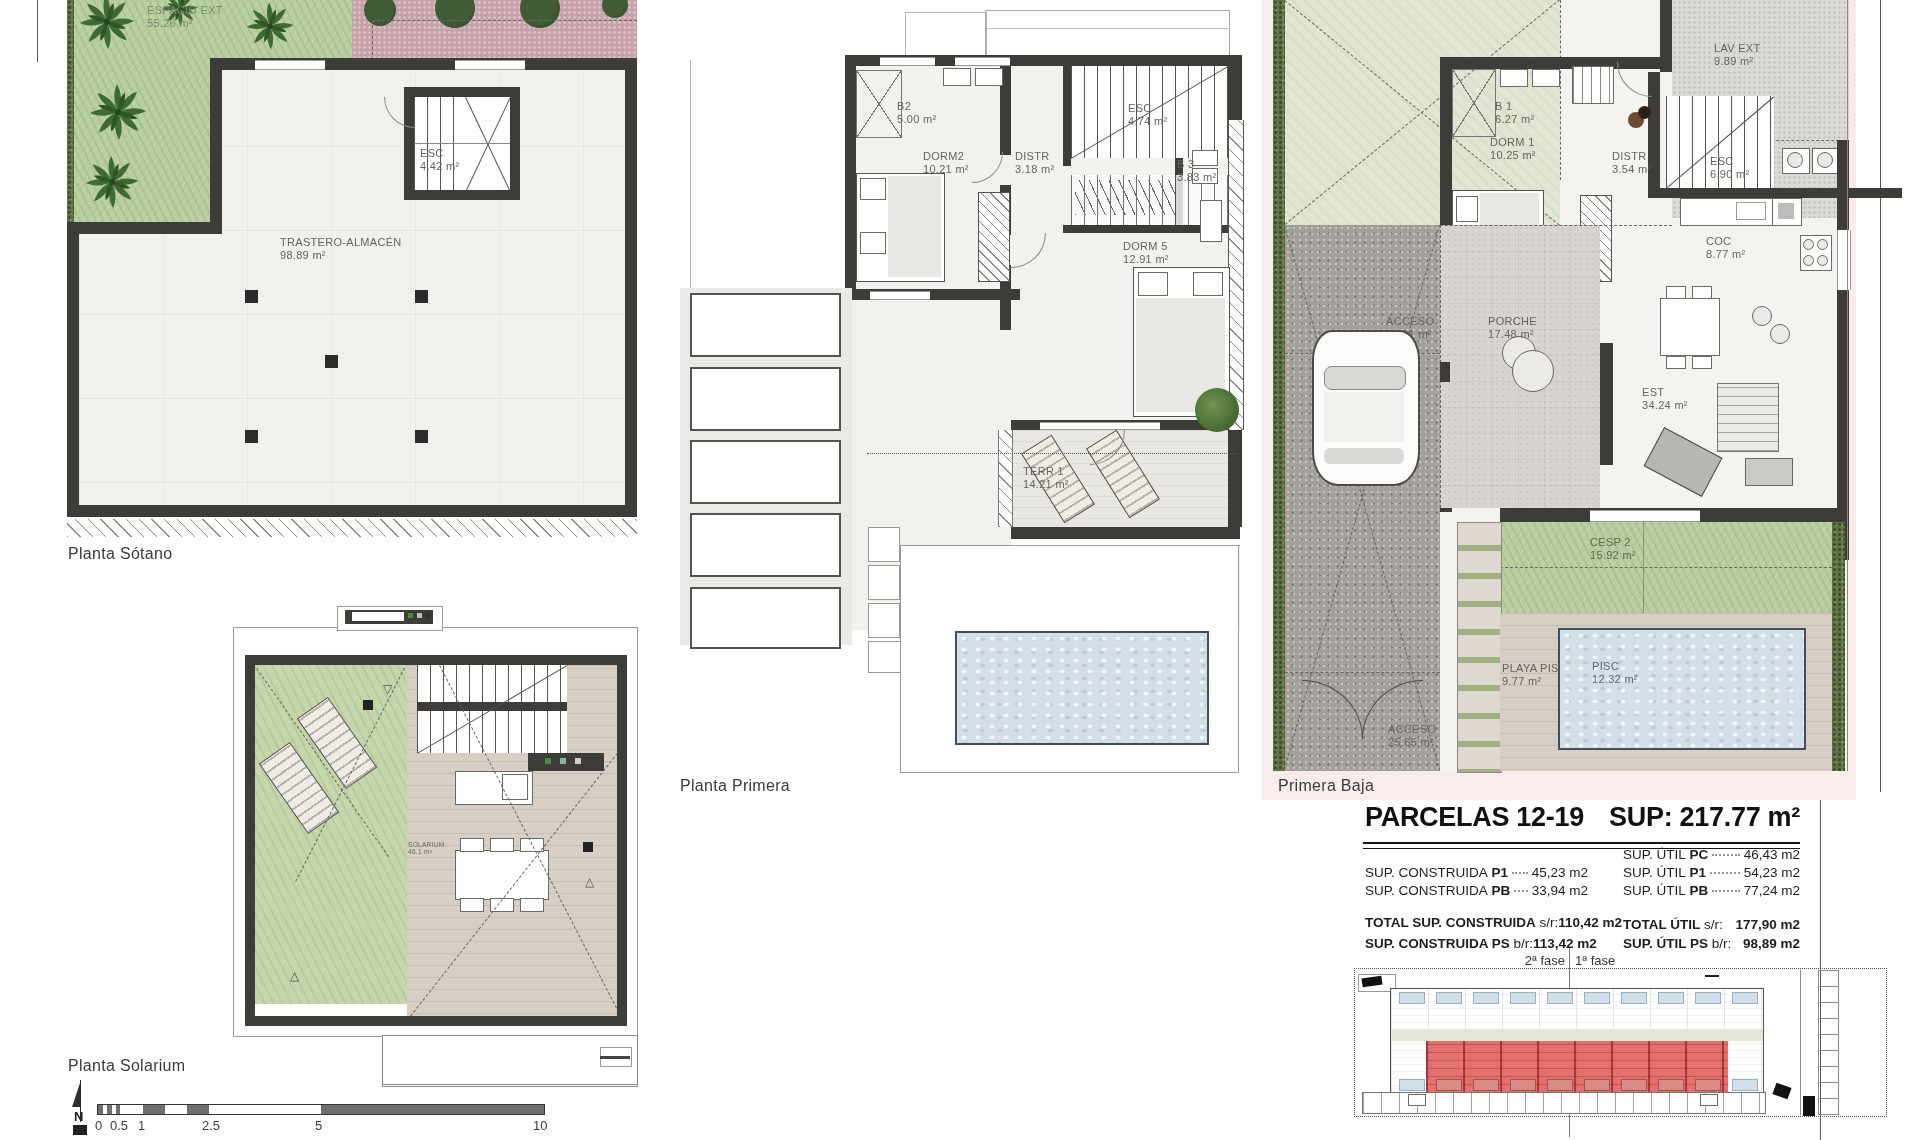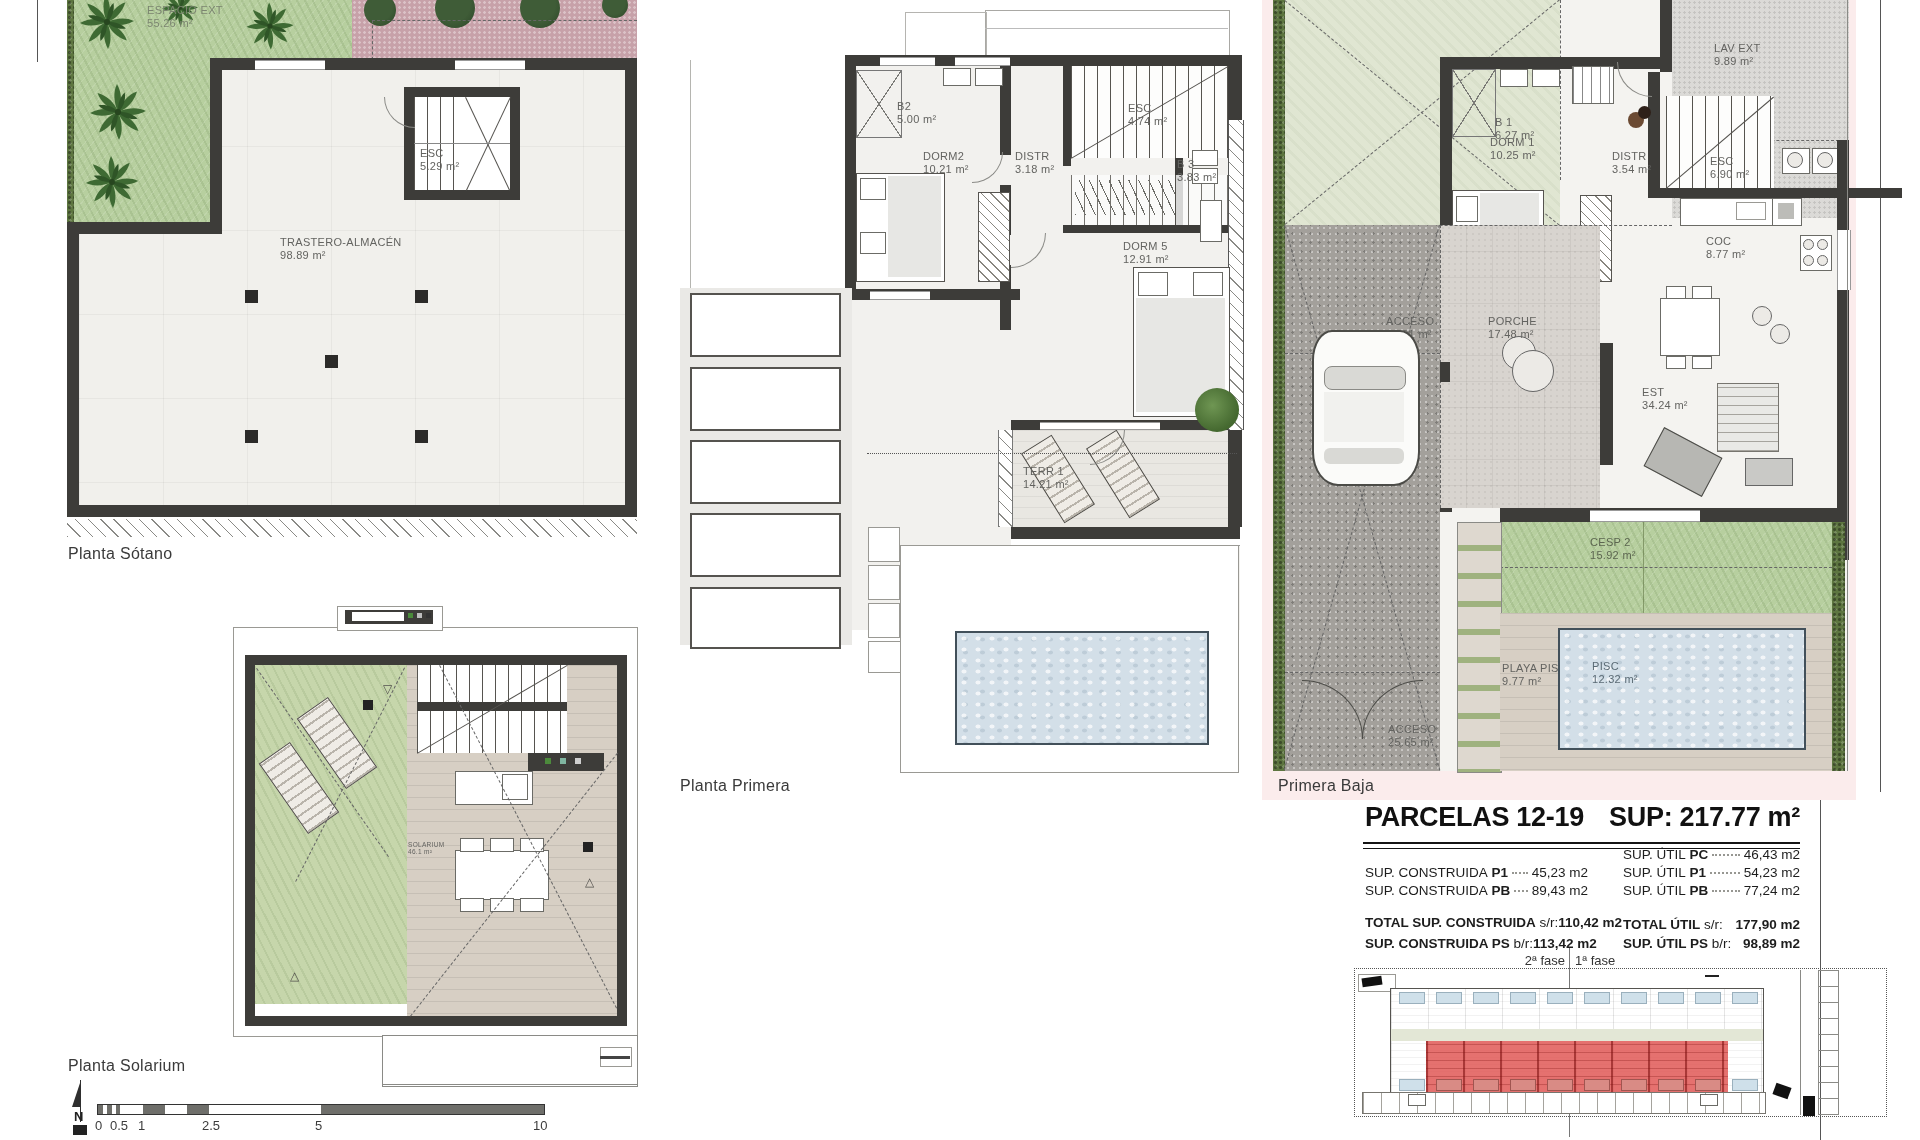--- a/index.html
+++ b/index.html
@@ -140,21 +140,21 @@
     <div class="rline" style="left:399px;top:97px;width:103px;transform:rotate(64.7deg)"></div>
     <div class="a" style="left:347px;top:143px;width:96px;height:1px;background:#888"></div>
     <div class="arcBL" style="left:317px;top:97px;width:30px;height:30px"></div>
 
     <div class="rlabel" style="left:80px;top:4px;color:#7b8570">
         <span>ESPACIO EXT</span>
         <span>55.26 m²</span>
       </div>
     <div class="rlabel" style="left:353px;top:147px">
         <span>ESC</span>
-        <span>5.29 m²</span>
+        <span>4.42 m²</span>
       </div>
     <div class="rlabel" style="left:213px;top:236px">
         <span>TRASTERO-ALMACÉN</span>
         <span>98.89 m²</span>
       </div>
 
     <div class="a hatch" style="left:0;top:519px;width:570px;height:18px"></div>
   </div>
   <div class="caption" style="left:68px;top:545px">Planta Sótano</div>
 
@@ -353,21 +353,21 @@
     <div class="wall" style="left:386px;top:72px;width:12px;height:126px"></div>
     <div class="wall" style="left:398px;top:188px;width:242px;height:10px"></div>
     <div class="wall" style="left:575px;top:140px;width:12px;height:420px"></div>
     <div class="a" style="left:575px;top:230px;width:12px;height:60px;background:#fff;border-left:1px solid #999;border-right:1px solid #999"></div>
     <div class="wall" style="left:238px;top:508px;width:345px;height:14px"></div>
     <div class="a" style="left:328px;top:510px;width:110px;height:10px;background:#fff;border-top:1px solid #999;border-bottom:1px solid #999"></div>
 
     <div class="a xcross" style="left:190px;top:69px;width:42px;height:66px;border:1px solid #777"></div>
     <div class="a box" style="left:238px;top:69px;width:26px;height:16px"></div>
     <div class="a box" style="left:270px;top:69px;width:26px;height:16px"></div>
-    <div class="rlabel" style="left:233px;top:116px">
+    <div class="rlabel" style="left:233px;top:100px">
         <span>B 1</span>
         <span>6.27 m²</span>
       </div>
     <div class="a box" style="left:310px;top:66px;width:40px;height:36px;background-image:repeating-linear-gradient(90deg,#888 0 1px,transparent 1px 9px)"></div>
     <div class="arcBL" style="left:355px;top:62px;width:34px;height:34px"></div>
 
     <div class="a" style="left:366px;top:112px;width:16px;height:16px;background:#6b4a33;border-radius:50%"></div>
     <div class="a" style="left:376px;top:106px;width:13px;height:13px;background:#2e2019;border-radius:50%"></div>
 
     <div class="a treadsv" style="left:404px;top:96px;width:108px;height:92px;background-color:#fdfdfc"></div>
@@ -497,21 +497,21 @@
         <span>45,23 m2</span>
     </div>
     <div class="trow" style="left:263px;top:67px;width:177px">
       <span><span>SUP. ÚTIL</span>&nbsp;<b>P1</b></span>
         <span class="lead"></span>
         <span>54,23 m2</span>
     </div>
     <div class="trow" style="left:5px;top:85px;width:223px">
       <span><span>SUP. CONSTRUIDA</span>&nbsp;<b>PB</b></span>
         <span class="lead"></span>
-        <span>89,43 m2</span>
+        <span>33,94 m2</span>
     </div>
     <div class="trow" style="left:263px;top:85px;width:177px">
       <span><span>SUP. ÚTIL</span>&nbsp;<b>PB</b></span>
         <span class="lead"></span>
         <span>77,24 m2</span>
     </div>
 
     <div class="trow" style="left:5px;top:117px;width:223px">
       <span><b>TOTAL SUP. CONSTRUIDA</b>&nbsp;<span>s/r:</span></span>
         <span class="sp"></span>

